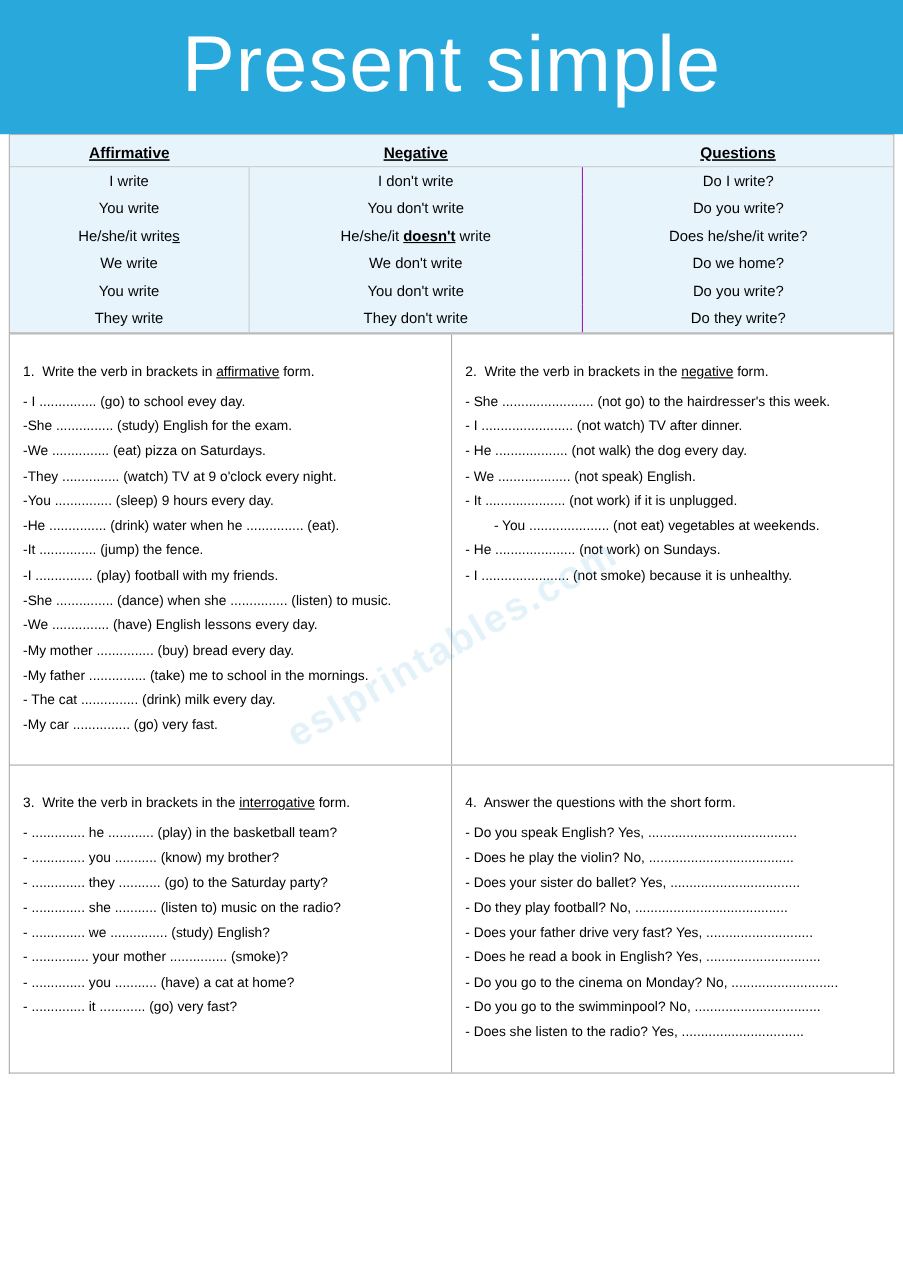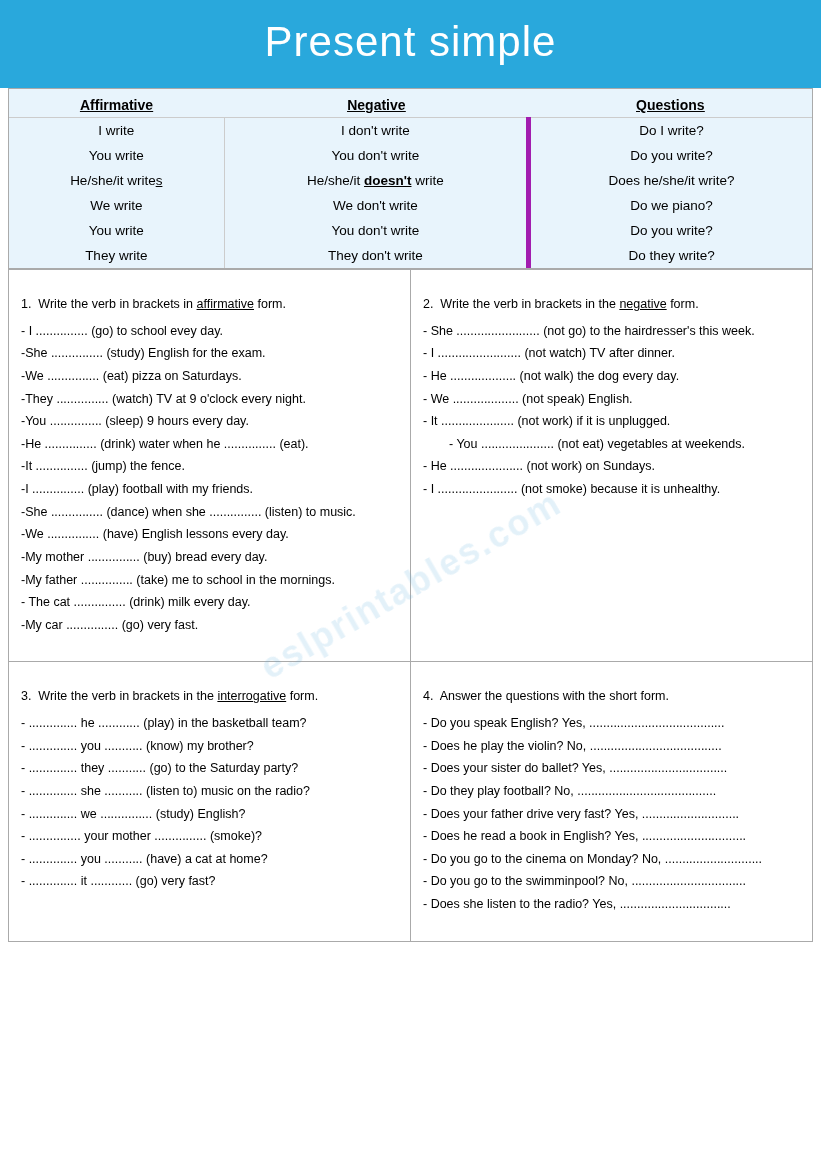--- a/index.html
+++ b/index.html
@@ -13,21 +13,21 @@
       width: 821px;
       background: #fff;
     }
     .header {
       background: #29a8dc;
       text-align: center;
       padding: 18px 10px 22px;
     }
     .header h1 {
       color: #fff;
-      font-size: 42px;
+      font-size: 72px;
       font-weight: 300;
       letter-spacing: 1px;
     }
     .grammar-table-wrapper {
       border: 1.5px solid #aaa;
       margin: 0 8px;
     }
     .grammar-table {
       width: 100%;
       border-collapse: collapse;
@@ -43,21 +43,21 @@
     }
     .grammar-table td {
       text-align: center;
       font-size: 13.5px;
       padding: 5px 10px;
       border-right: 1px solid #ccc;
       vertical-align: middle;
     }
     .grammar-table td:last-child { border-right: none; }
     .grammar-table tr td { border-bottom: none; }
-    .grammar-table .col-neg { border-left: 1px solid #ccc; border-right: 5px solid #a21caf; }
+    .grammar-table .col-neg { border-left: 1px solid #ccc; border-right: 1px solid #a21caf; }
 
     .exercises {
       margin: 0 8px;
       border: 1.5px solid #aaa;
       border-top: none;
     }
     .exercises-row {
       display: flex;
       border-top: 1.5px solid #aaa;
     }
@@ -110,21 +110,21 @@
               <td>Do you write?</td>
             </tr>
             <tr>
               <td>He/she/it write<u>s</u></td>
               <td class="col-neg">He/she/it <u><b>doesn't</b></u> write</td>
               <td>Does he/she/it write?</td>
             </tr>
             <tr>
               <td>We write</td>
               <td class="col-neg">We don't write</td>
-              <td>Do we piano?</td>
+              <td>Do we home?</td>
             </tr>
             <tr>
               <td>You write</td>
               <td class="col-neg">You don't write</td>
               <td>Do you write?</td>
             </tr>
             <tr>
               <td>They write</td>
               <td class="col-neg">They don't write</td>
               <td>Do they write?</td>

